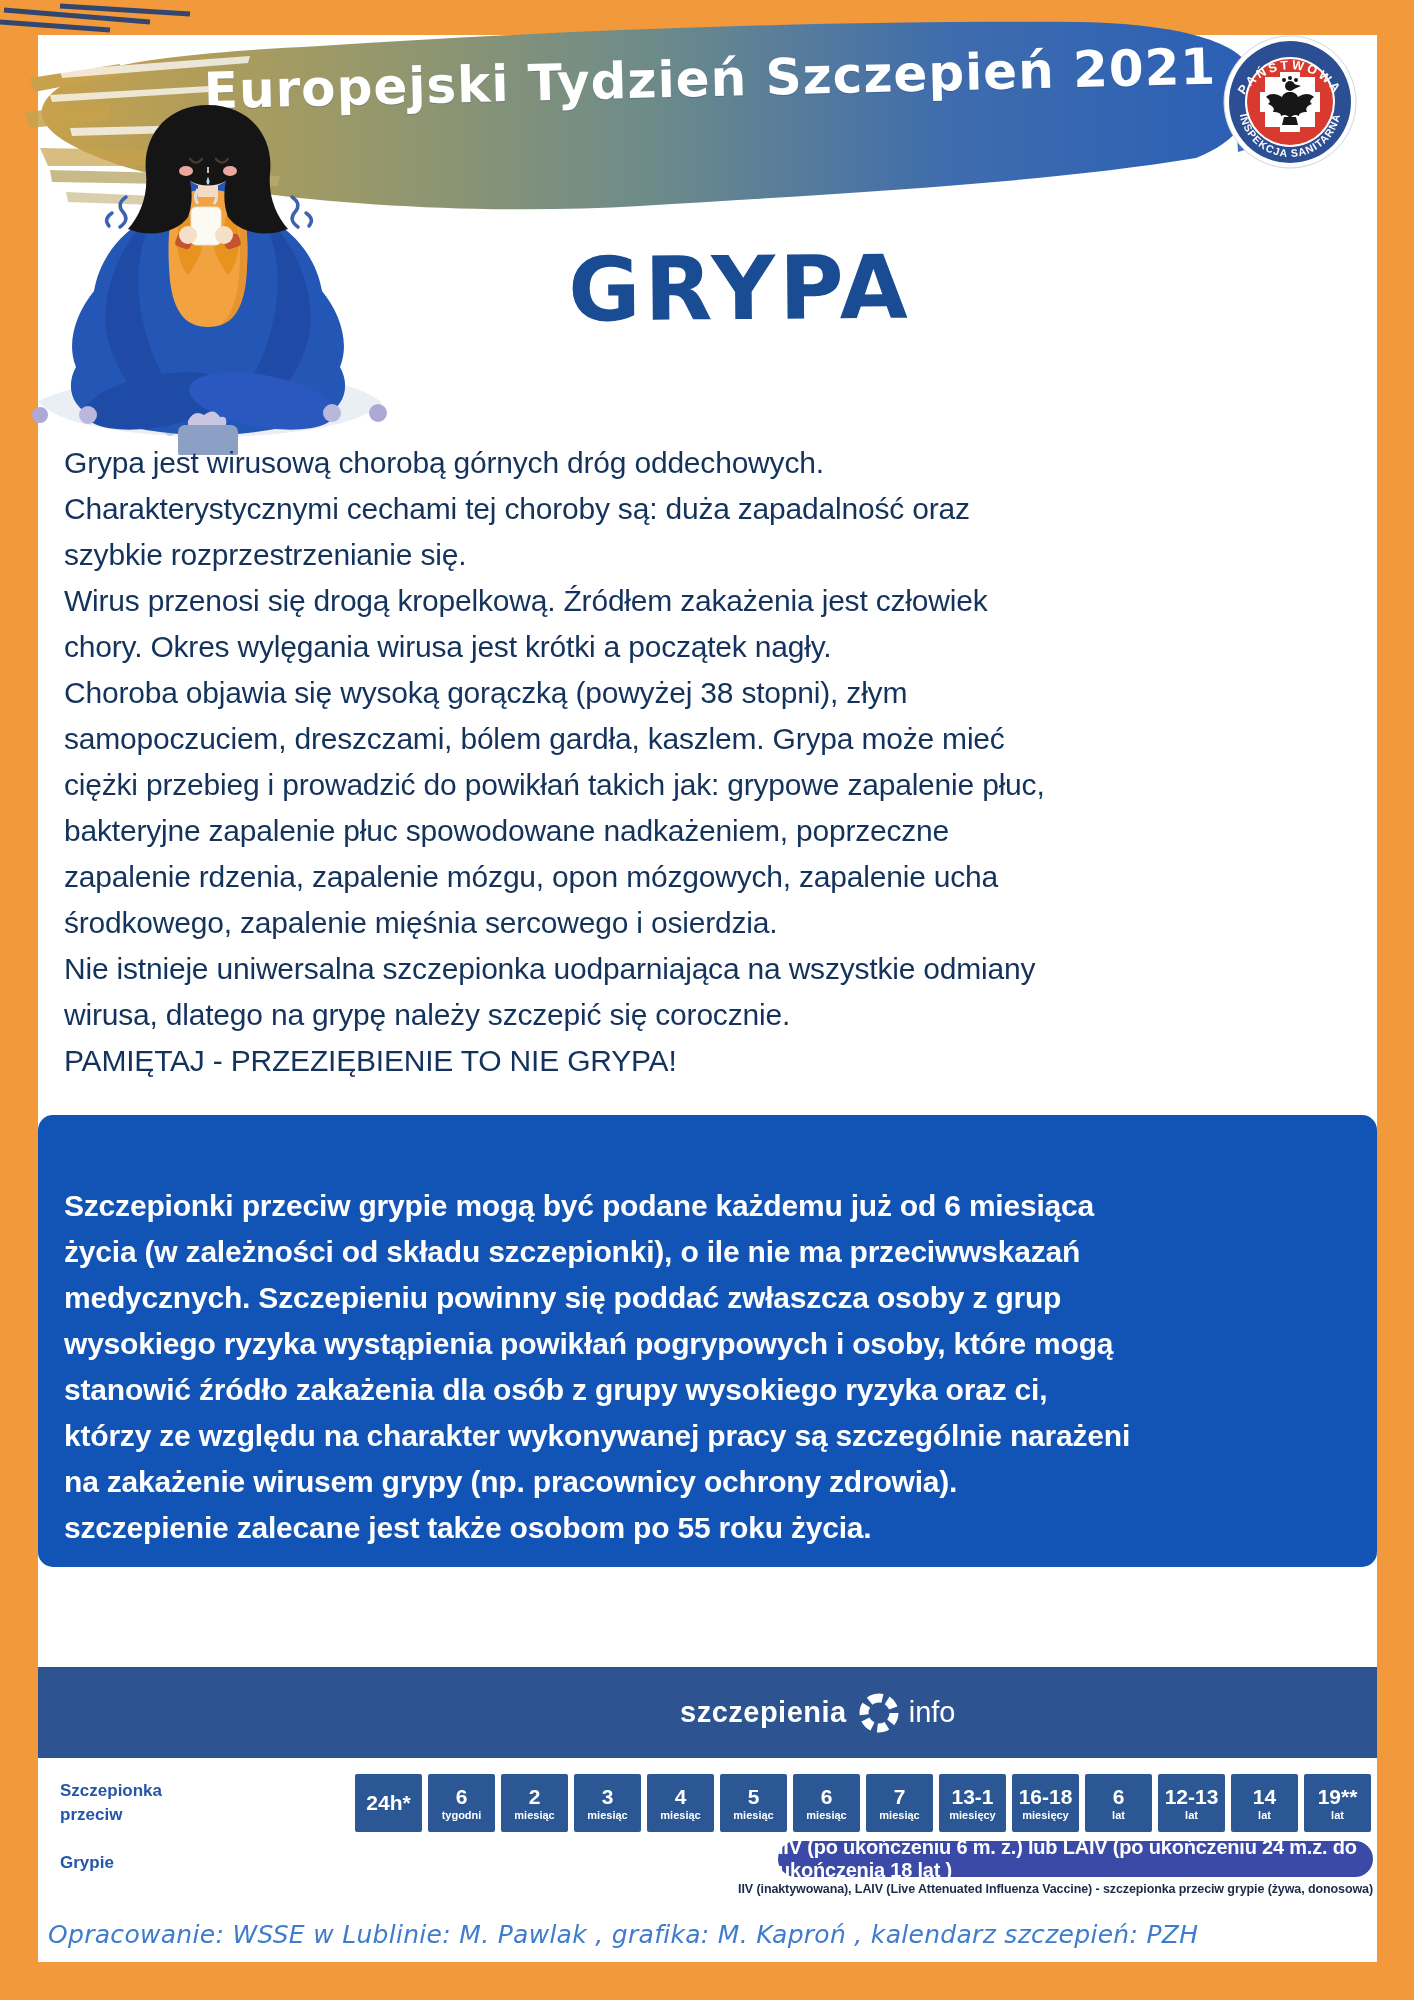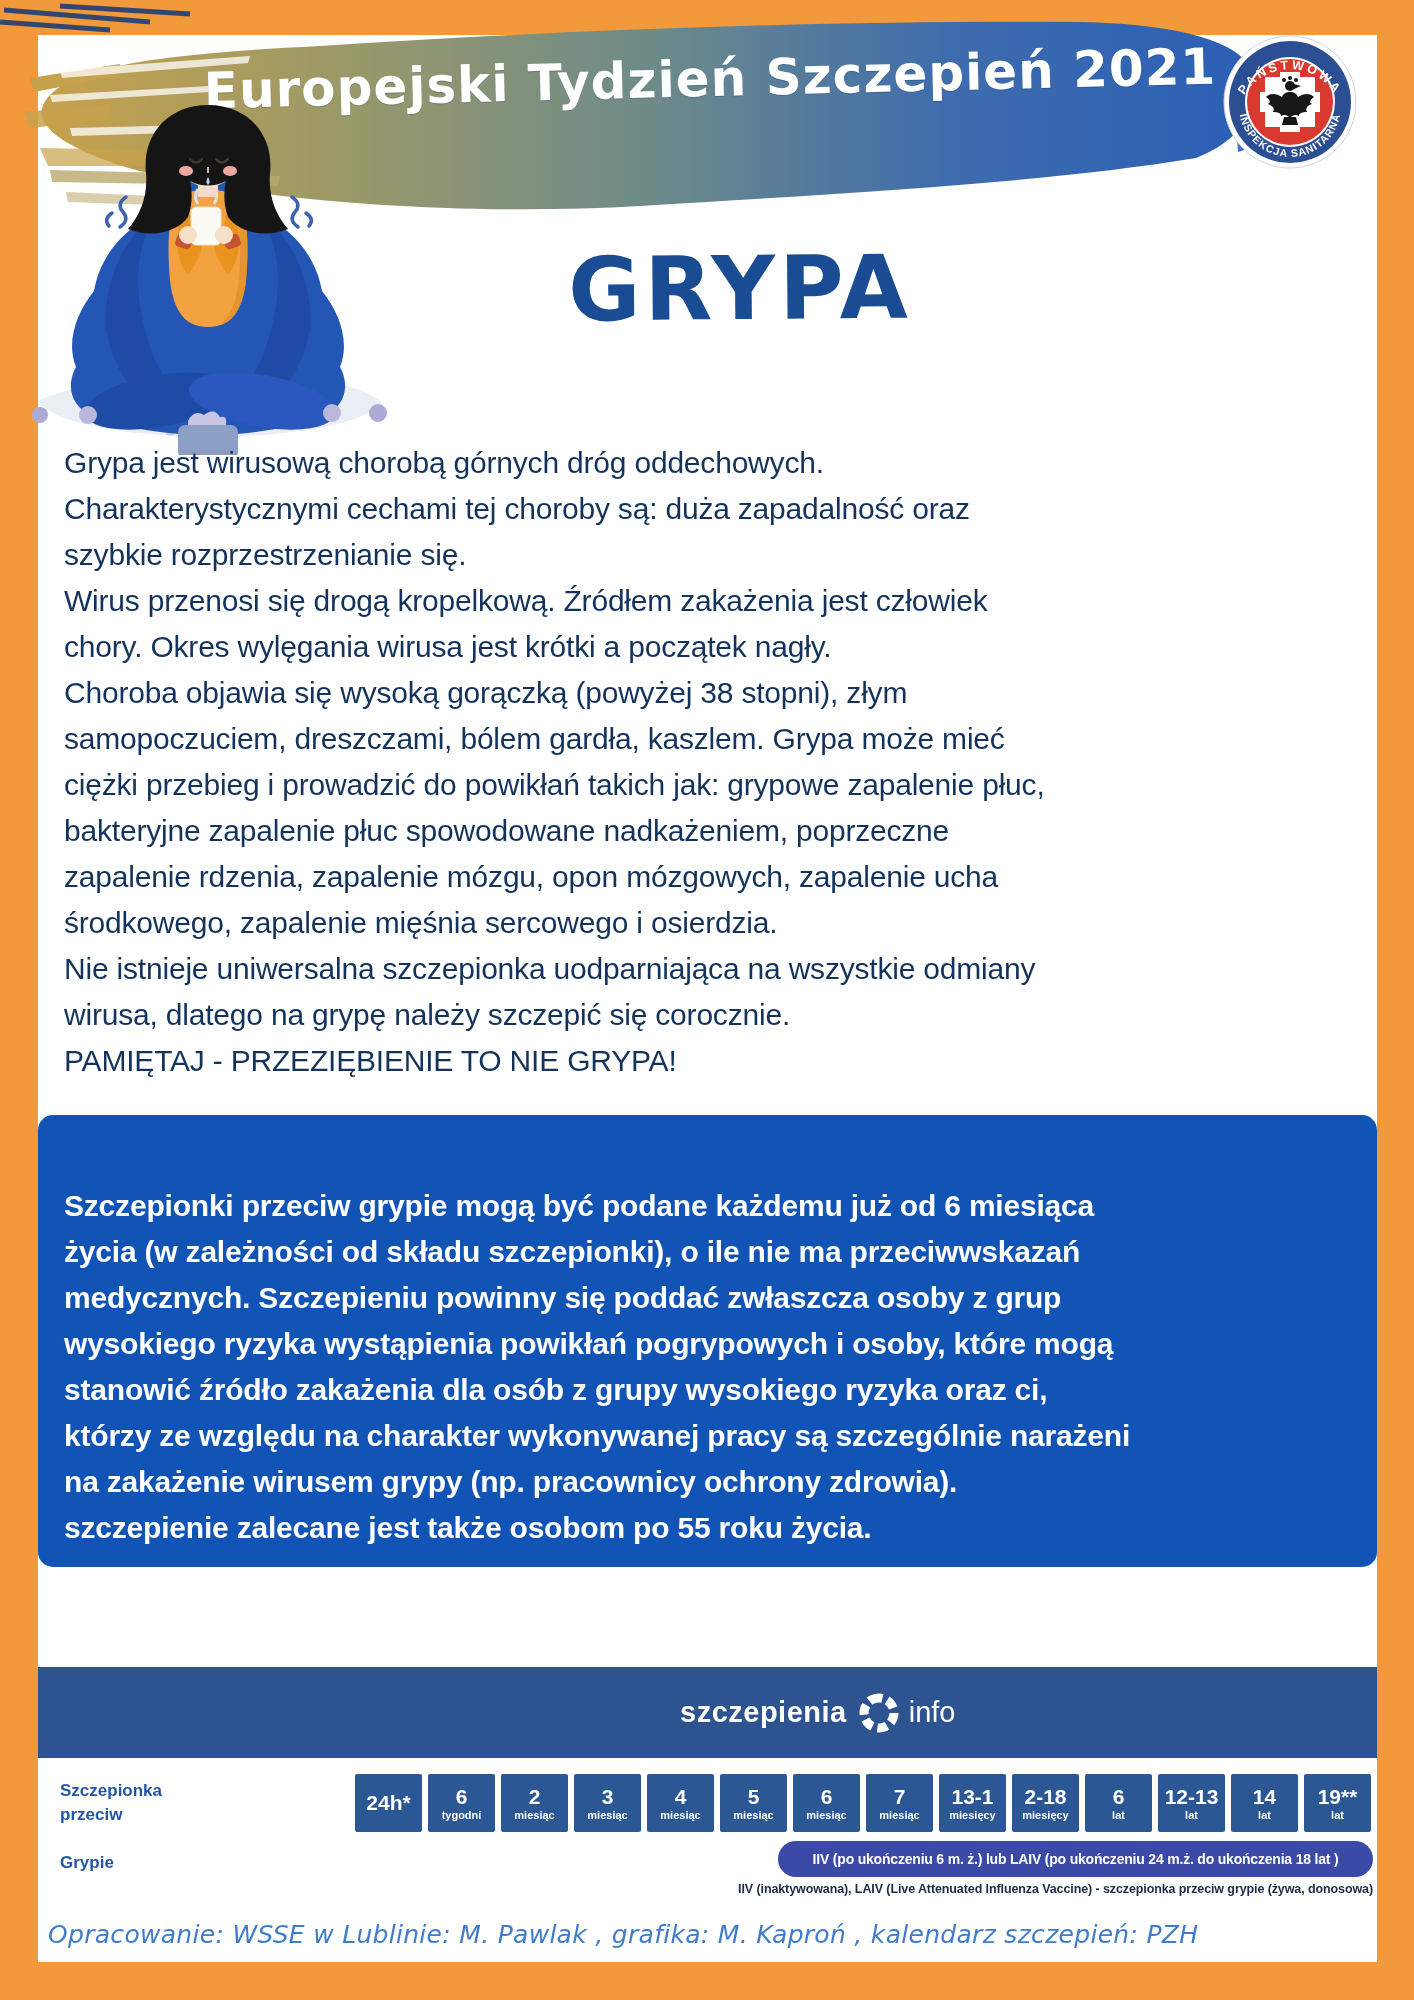--- a/index.html
+++ b/index.html
@@ -36,21 +36,21 @@
   .brand-main{font-size:29px;font-weight:bold;color:#fff;letter-spacing:.5px;}
   .brand-sub{font-size:29px;font-weight:300;color:#fff;}
   .row-label{position:absolute;font-size:17px;font-weight:bold;color:var(--label-blue,#2456A8);
         line-height:24px;}
   .cells{position:absolute;left:355px;top:1774px;display:flex;gap:6px;border-radius:14px;}
   .cell{width:67px;height:58px;background:var(--cell-blue,#2B5795);border-radius:2px;color:#fff;
         display:flex;flex-direction:column;align-items:center;justify-content:center;}
   .cell-v{font-size:21px;font-weight:bold;line-height:24px;}
   .cell-u{font-size:11px;font-weight:bold;line-height:13px;}
   .pill{position:absolute;left:778px;top:1841px;width:595px;height:36px;border-radius:18px;
-        background:var(--pill-blue,#3B4AA6);color:#fff;font-size:14px;font-weight:bold;
+        background:var(--pill-blue,#3B4AA6);color:#fff;font-size:20px;font-weight:bold;
         display:flex;align-items:center;justify-content:center;letter-spacing:-.2px;}
   .footnote{position:absolute;right:41px;top:1882px;font-size:12.5px;font-weight:bold;
         color:var(--footnote-navy,#1B2B4A);letter-spacing:-.1px;}
   .credit{position:absolute;left:48px;top:1920px;font-size:25px;font-style:italic;
         color:var(--credit-blue,#3F7CCB);font-family:"DejaVu Sans",sans-serif;letter-spacing:.3px;text-align:center;}
 </style>
 </head>
 <body>
 
 <div class="page">
@@ -243,21 +243,21 @@
       </div>
     <div class="cell">
         <div class="cell-v">7</div>
         <div class="cell-u">miesiąc</div>
       </div>
     <div class="cell">
         <div class="cell-v">13-1</div>
         <div class="cell-u">miesięcy</div>
       </div>
     <div class="cell">
-        <div class="cell-v">2-18</div>
+        <div class="cell-v">16-18</div>
         <div class="cell-u">miesięcy</div>
       </div>
     <div class="cell">
         <div class="cell-v">6</div>
         <div class="cell-u">lat</div>
       </div>
     <div class="cell">
         <div class="cell-v">12-13</div>
         <div class="cell-u">lat</div>
       </div>

